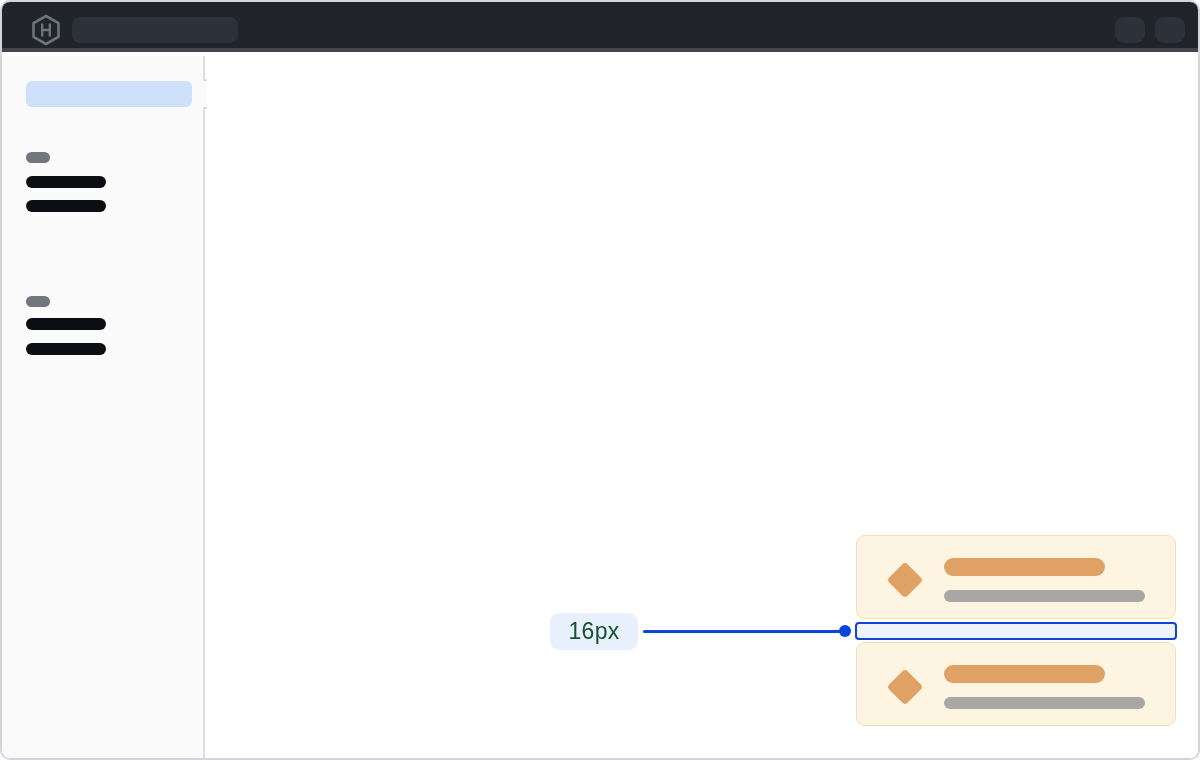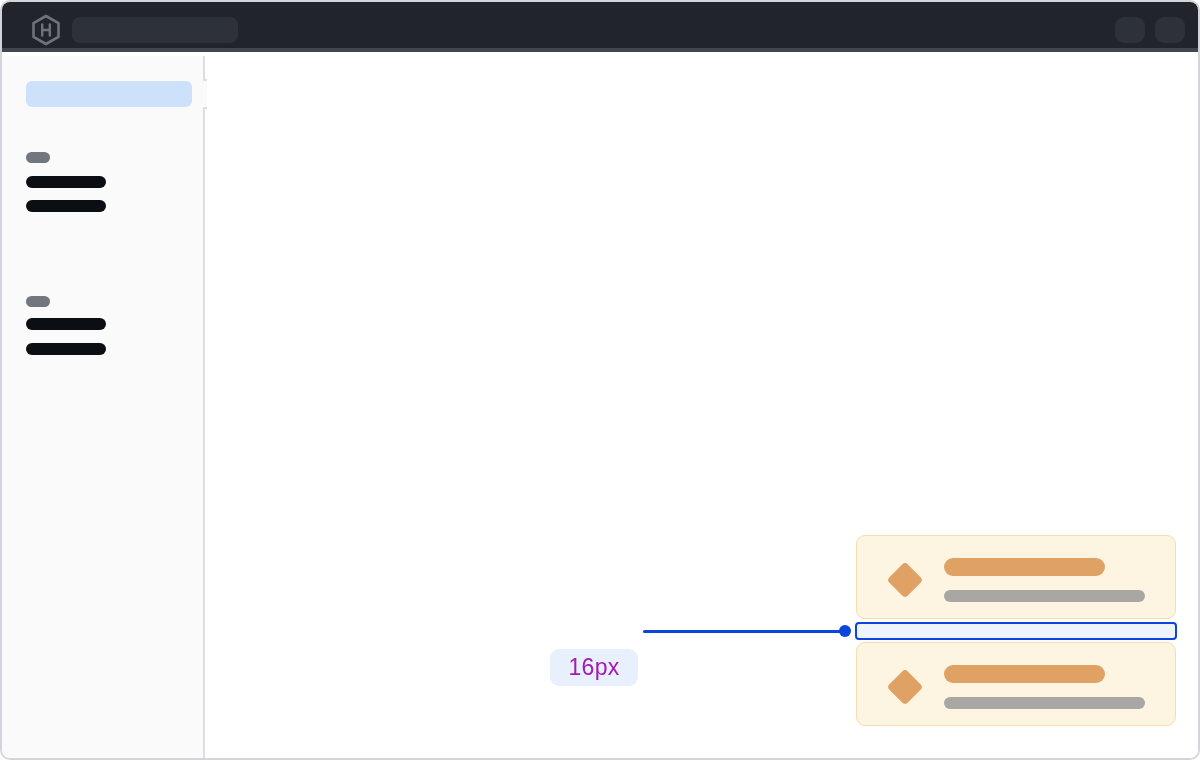--- a/index.html
+++ b/index.html
@@ -134,26 +134,25 @@
     position: absolute; left: 837px; top: 623px;
     width: 12px; height: 12px;
     border-radius: 50%;
     background: #0c45d9;
   }
   .measure-label {
     position: absolute; left: 548px; top: 611px;
     width: 88px; height: 37px;
     border-radius: 9px;
     background: #e8effd;
-    color: #a21caf;
+    color: #14532d;
     font-size: 23px;
     font-weight: 500;
     display: flex; align-items: center; justify-content: center;
     letter-spacing: 0.3px;
-    margin-top: 36px;
   }
 </style>
 </head>
 <body>
 
 <div class="frame">
 
   <header class="app-header">
     <svg class="logo" viewBox="0 0 32 32" fill="none" xmlns="http://www.w3.org/2000/svg">
       <path d="M16 2 L28.5 9.2 V22.8 L16 30 L3.5 22.8 V9.2 Z" stroke="#6e737b" stroke-width="2.6" fill="none" stroke-linejoin="round"></path>

